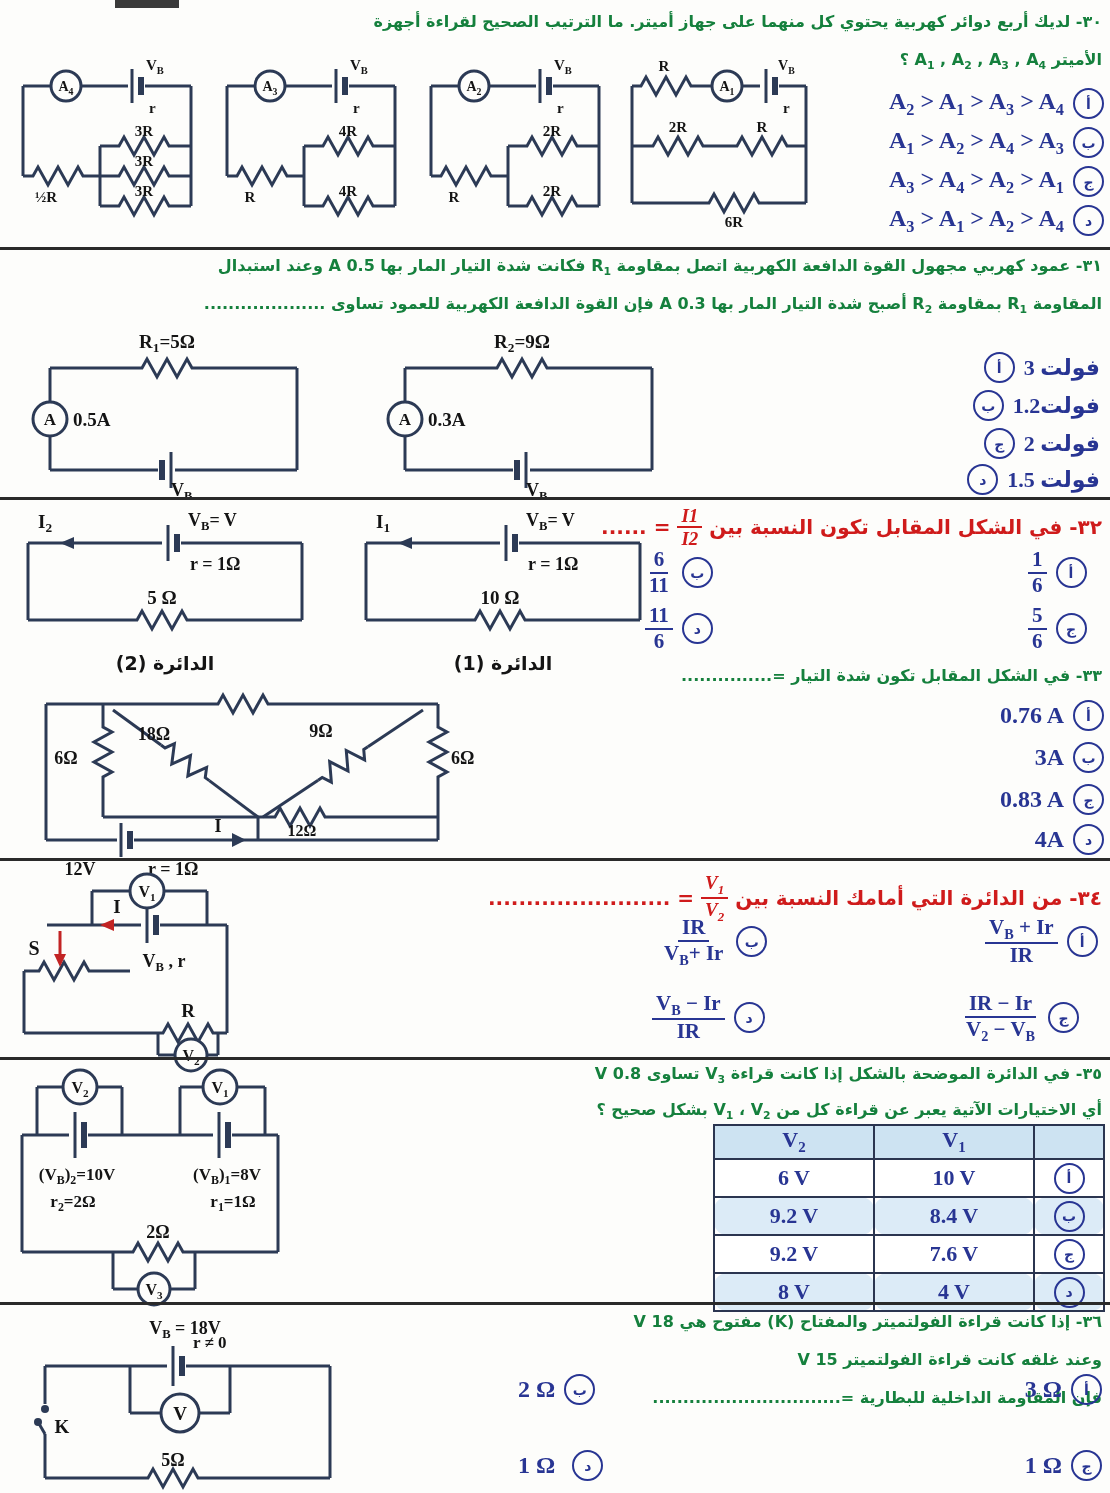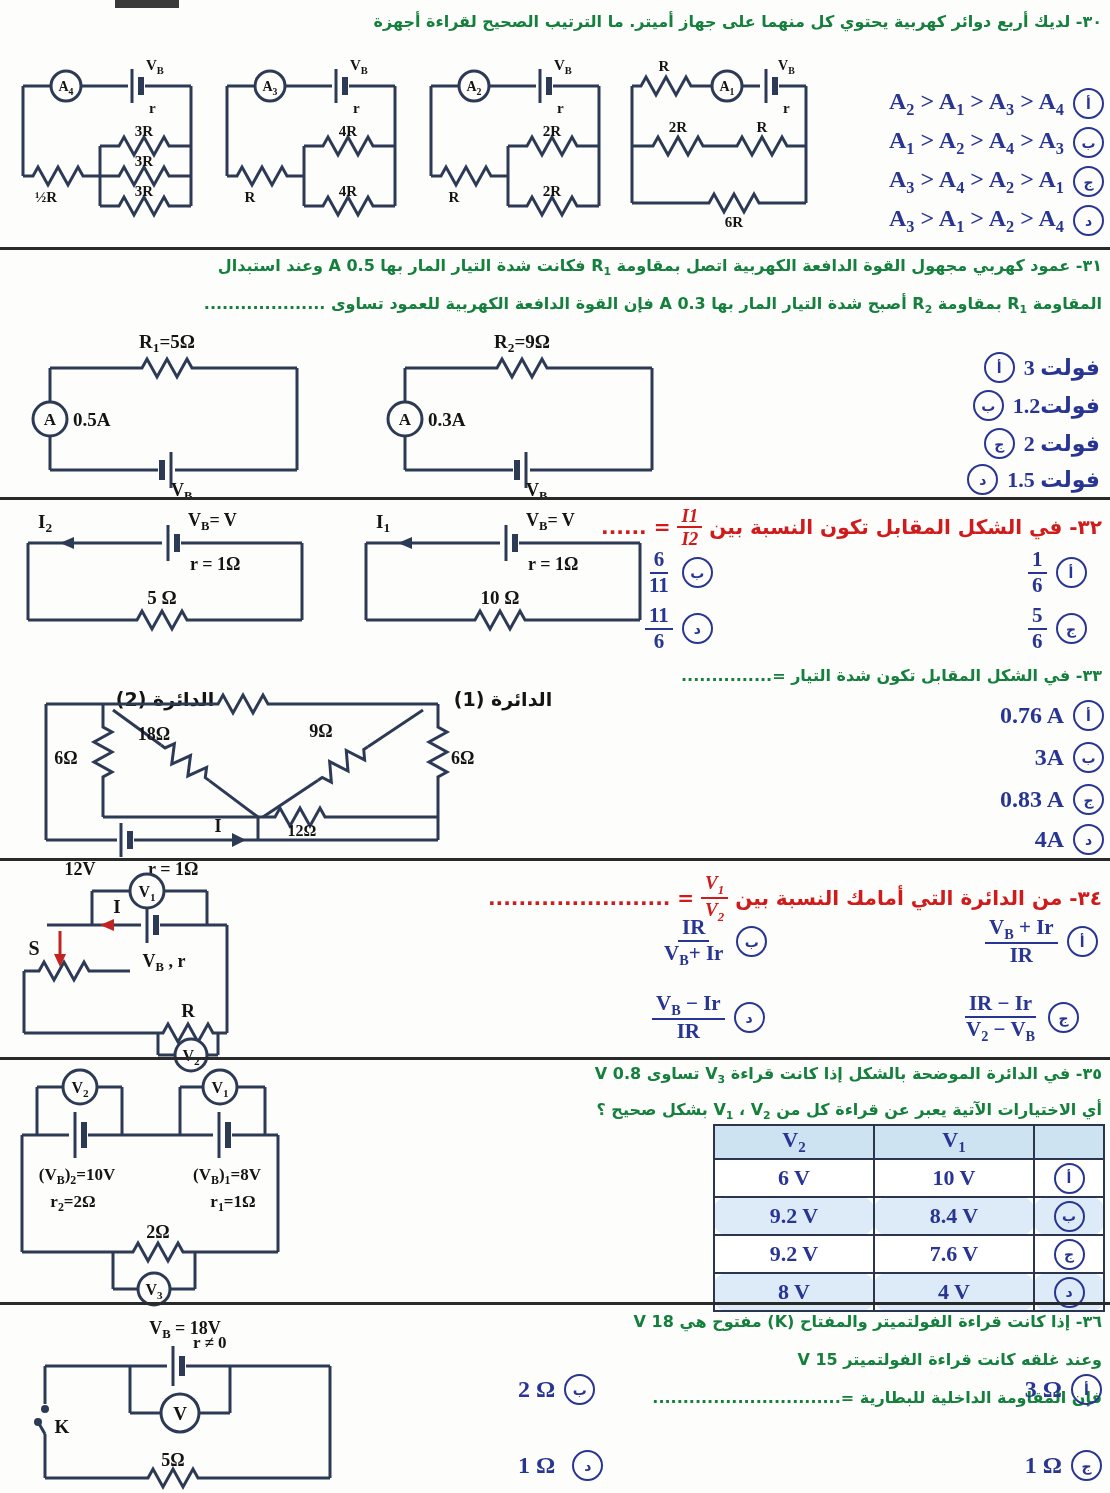--- a/index.html
+++ b/index.html
@@ -26,21 +26,21 @@
   .frac.red{color:#cf1b1b;font-size:19px;font-style:italic;}
   .dots{direction:ltr;white-space:nowrap;}
   .circrow{position:absolute;display:flex;}
   .ckt text{font-family:"Liberation Serif","DejaVu Serif",serif;font-weight:bold;fill:#141414;stroke:none;}
   .w{stroke:#2c3a55;fill:none;stroke-width:3;}
   .mt{fill:#fdfdfb;stroke:#2c3a55;stroke-width:3;}
   .inkf{fill:#2c3a55;stroke:none;}
   .rd{stroke:#c22424;stroke-width:3;fill:none;}
   .rdf{fill:#c22424;stroke:none;}
   .cap{font-family:"DejaVu Sans",sans-serif;font-weight:bold;font-size:19px;color:#141414;
-       text-align:center;direction:rtl;margin-top:36px;}
+       text-align:center;direction:rtl;}
   .vtab{position:absolute;left:713px;top:1124px;border-collapse:collapse;background:#fff;}
   .vtab th,.vtab td{border:2px solid #2b3550;text-align:center;vertical-align:middle;
        font-family:"Liberation Serif","DejaVu Serif",serif;font-weight:bold;color:#283593;}
   .vtab th{width:156px;height:30px;font-size:22px;background:#cde3f2;}
   .vtab th.mk{width:66px;}
   .vtab td{height:34px;font-size:22px;border-radius:13px;}
   .vtab tr.alt td{background:#dcebf7;}
   .vtab .marker{margin:0 auto;}
 </style>
 </head>
@@ -49,20 +49,21 @@
 <svg width="0" height="0" style="position:absolute">
   <defs>
     <path id="rz" d="M0 0 l5 0 l5 -9 l10 18 l10 -18 l10 18 l10 -18 l5 9 l5 0"></path>
   </defs>
 </svg>
 
 <div class="page">
   <div class="topmark"></div>
 
   <div class="q" style="top:12px;right:8px;">٣٠- لديك أربع دوائر كهربية يحتوي كل منهما على جهاز أميتر. ما الترتيب الصحيح لقراءة أجهزة</div>
+  <div class="q" style="top:50px;right:8px;">الأميتر A<sub>1</sub> , A<sub>2</sub> , A<sub>3</sub> , A<sub>4</sub> ؟</div>
 
   <div class="circrow" style="left:8px;top:58px;gap:6px;">
 
     <svg class="ckt" width="198" height="178">
       <g class="w">
         <path d="M15 28 H43"></path>
           <path d="M73 28 H120"></path>
         <line x1="124" y1="11" x2="124" y2="45"></line>
         <line x1="133" y1="19" x2="133" y2="37" stroke-width="6"></line>
         <path d="M137 28 H183"></path>

